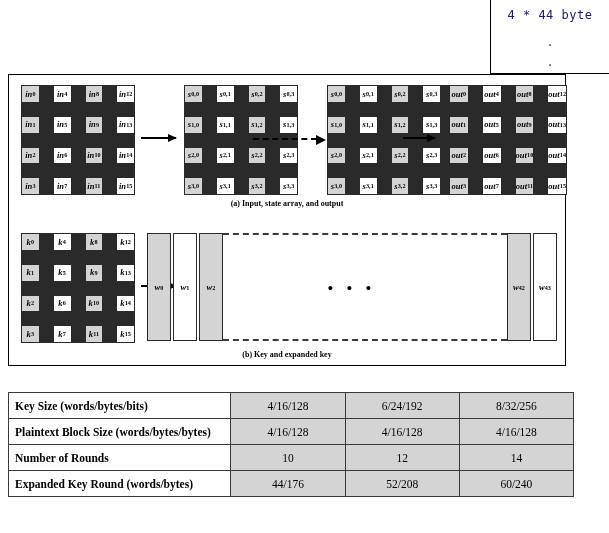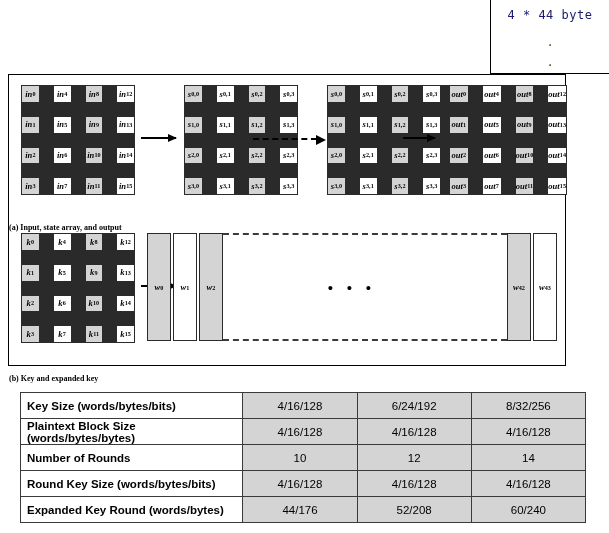--- a/index.html
+++ b/index.html
@@ -114,25 +114,25 @@
     position:absolute;
     right:-9px; top:-5px;
     width:0;height:0;
     border-top:5px solid transparent;
     border-bottom:5px solid transparent;
     border-left:10px solid #000;
   }
 
   .caption{
     position:absolute;
+    text-align:center;
     font-family:"Liberation Serif", serif;
     font-size:8px;
     font-weight:bold;
     color:#000;
-    margin-top:24px;
   }
 
   
   #wband{
     position:absolute;
   }
   .wcol{
     position:absolute;
     top:0;
     height:100%;
@@ -161,24 +161,24 @@
     font-size:15px;
     font-weight:bold;
     letter-spacing:5px;
     color:#000;
     line-height:1;
   }
 
   
   #spec-table{
     position:absolute;
-    left:20px; top:392px;
+    left:8px; top:392px;
     width:566px;
     border-collapse:collapse;
-    font-family:Liberation Sans, sans-serif;
+    font-family:Liberation Serif, serif;
     table-layout:fixed;
   }
   #spec-table td{
     border:1px solid #3a3a3a;
     height:26px;
     padding:0 6px;
     font-size:11.5px;
     color:#000;
     box-sizing:border-box;
   }
@@ -587,25 +587,19 @@
         <td class="val">4/16/128</td>
         <td class="val">4/16/128</td>
       </tr>
       <tr>
         <td class="rowlabel">Number of Rounds</td>
         <td class="val">10</td>
         <td class="val">12</td>
         <td class="val">14</td>
       </tr>
       <tr>
-        <td class="rowlabel">Round Key Size (words/bytes/bits)</td>
-        <td class="val">4/16/128</td>
-        <td class="val">4/16/128</td>
-        <td class="val">4/16/128</td>
-      </tr>
-      <tr>
         <td class="rowlabel">Expanded Key Round (words/bytes)</td>
         <td class="val">44/176</td>
         <td class="val">52/208</td>
         <td class="val">60/240</td>
       </tr>
     </tbody>
 </table>
 
 </body></html>

